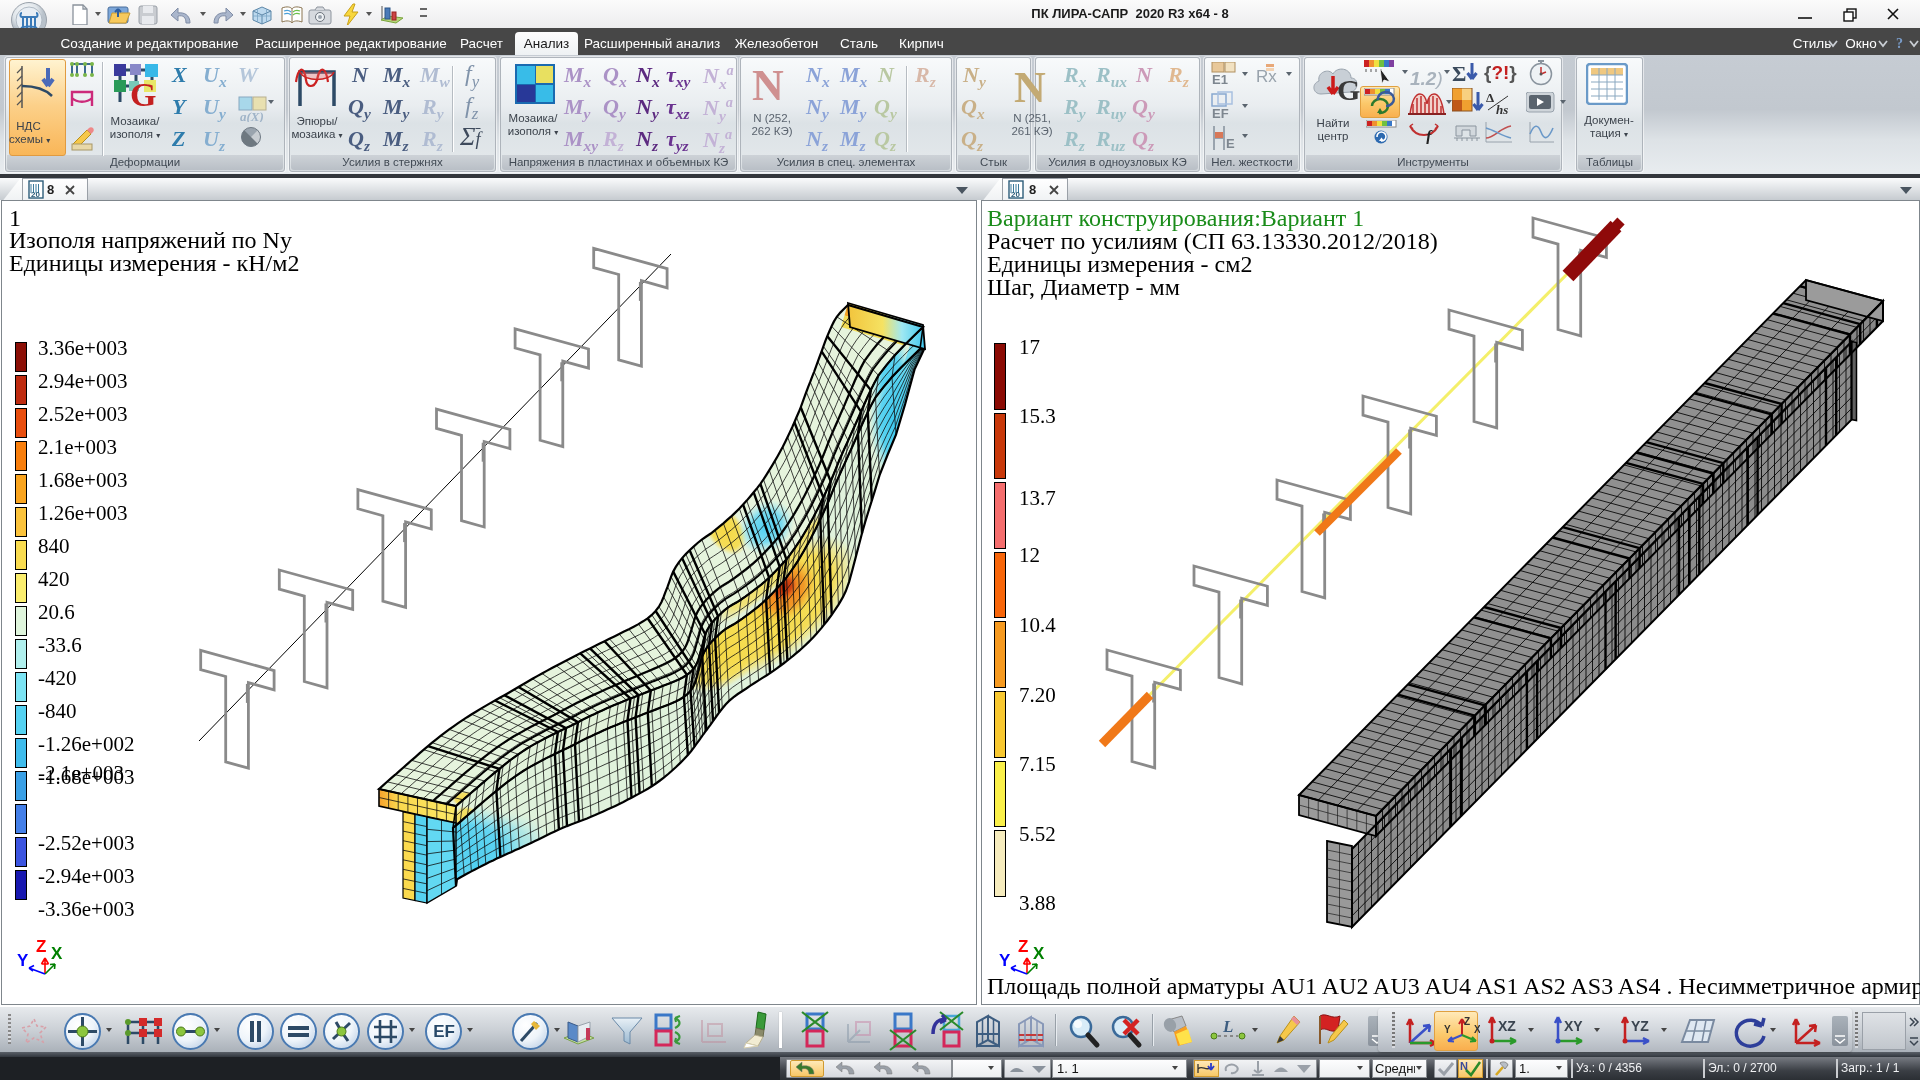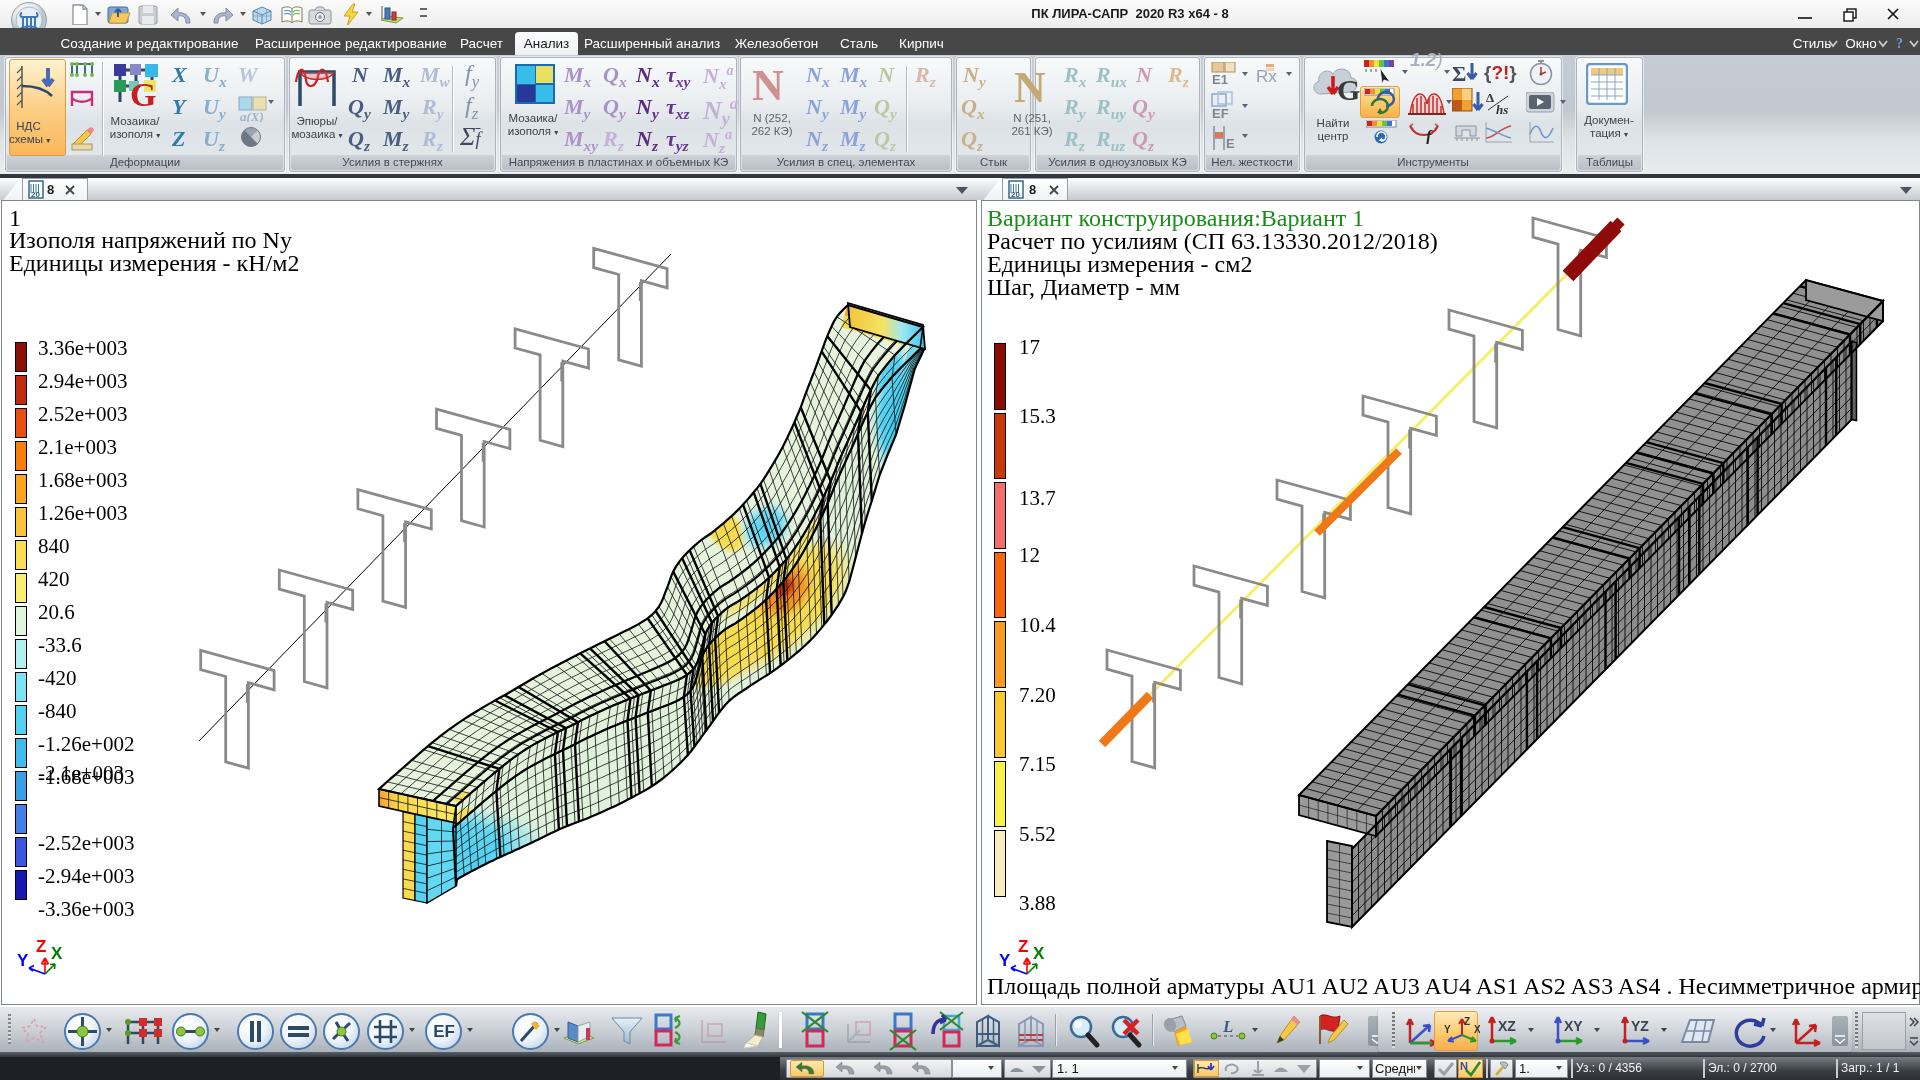--- a/index.html
+++ b/index.html
@@ -265,21 +265,21 @@
 <div class="lt" style="left:603px;top:62px;font-size:22px;color:#ab92c6">Q<sub>x</sub></div>
 <div class="lt" style="left:603px;top:94px;font-size:22px;color:#ab92c6">Q<sub>y</sub></div>
 <div class="lt" style="left:603px;top:126px;font-size:22px;color:#c3b2d6">R<sub>z</sub></div>
 <div class="lt" style="left:636px;top:62px;font-size:22px;color:#5c2a80">N<sub>x</sub></div>
 <div class="lt" style="left:636px;top:94px;font-size:22px;color:#5c2a80">N<sub>y</sub></div>
 <div class="lt" style="left:636px;top:126px;font-size:22px;color:#5c2a80">N<sub>z</sub></div>
 <div class="lt" style="left:666px;top:62px;font-size:22px;color:#6a3390">τ<sub>xy</sub></div>
 <div class="lt" style="left:666px;top:94px;font-size:22px;color:#6a3390">τ<sub>xz</sub></div>
 <div class="lt" style="left:666px;top:126px;font-size:22px;color:#6a3390">τ<sub>yz</sub></div>
 <div class="lt" style="left:703px;top:62px;font-size:22px;color:#c3b2d6">N<sub>x</sub><sup>a</sup></div>
-<div class="lt" style="left:703px;top:94px;font-size:26px;color:#c3b2d6">N<sub>y</sub><sup>a</sup></div>
+<div class="lt" style="left:703px;top:94px;font-size:22px;color:#c3b2d6">N<sub>y</sub><sup>a</sup></div>
 <div class="lt" style="left:703px;top:126px;font-size:22px;color:#c3b2d6">N<sub>z</sub><sup>a</sup></div>
 <div class="lt" style="left:752px;top:60px;font-size:44px;color:#cf9090;font-style:normal">N</div>
 <div class="blab" style="left:742px;top:112px;width:60px;color:#5a636e">N (252,<br>262 КЭ)</div>
 <div class="lt" style="left:806px;top:62px;font-size:22px;color:#8ba3d8">N<sub>x</sub></div>
 <div class="lt" style="left:840px;top:62px;font-size:22px;color:#8ba3d8">M<sub>x</sub></div>
 <div class="lt" style="left:806px;top:94px;font-size:22px;color:#8ba3d8">N<sub>y</sub></div>
 <div class="lt" style="left:840px;top:94px;font-size:22px;color:#8ba3d8">M<sub>y</sub></div>
 <div class="lt" style="left:806px;top:126px;font-size:22px;color:#8ba3d8">N<sub>z</sub></div>
 <div class="lt" style="left:840px;top:126px;font-size:22px;color:#8ba3d8">M<sub>z</sub></div>
 <div class="lt" style="left:878px;top:62px;font-size:22px;color:#b9c8a2">N</div>
@@ -357,21 +357,21 @@
 <rect x="0" y="0" width="30" height="7" fill="#fff" stroke="#888"></rect>
     <rect x="1" y="1" width="5" height="5" fill="#cc2222"></rect>
     <rect x="6" y="1" width="5" height="5" fill="#f09030"></rect>
     <rect x="11" y="1" width="5" height="5" fill="#f0e040"></rect>
     <rect x="16" y="1" width="5" height="5" fill="#70c040"></rect>
     <rect x="21" y="1" width="5" height="5" fill="#3878c8"></rect>
 <circle cx="15" cy="17" r="6.5" fill="#2d6ab0"></circle>
     <path d="M11 17A4.5 4.5 0 1 1 15 21" fill="none" stroke="#fff" stroke-width="1.6"></path>
     <path d="M13 21L18 21L15.5 17.5Z" fill="#fff"></path>
 </svg>
-<div class="abs" style="left:1410px;top:49px;font-size:19px;color:#a8b2bc;font-style:italic;font-weight:700">1.2<span style="font-weight:400">)</span></div>
+<div class="abs" style="left:1410px;top:68px;font-size:19px;color:#a8b2bc;font-style:italic;font-weight:700">1.2<span style="font-weight:400">)</span></div>
 <div class="dd" style="left:1444px;top:70px"></div>
 <svg class="abs" style="left:1408px;top:90px" width="38" height="26">
 <path d="M2 24C4 10 8 4 12 4C16 4 18 8 19 14C20 8 22 4 26 4C30 4 34 10 36 24Z" fill="#f2d2cc" stroke="#c03030" stroke-width="1.5"></path>
 <path d="M5 24V14M9 24V8M13 24V6M17 24V12M21 24V8M25 24V6M29 24V8M33 24V16" stroke="#c03030" stroke-width="1.5"></path>
 <path d="M0 24H38" stroke="#882222" stroke-width="2"></path>
 </svg>
 <div class="dd" style="left:1446px;top:100px"></div>
 <svg class="abs" style="left:1408px;top:120px" width="34" height="24">
 <path d="M2 6C8 18 24 18 30 6" fill="none" stroke="#c03030" stroke-width="2"></path>
 <path d="M2 6L5 4M2 6L5 9M30 6L27 4M30 6L27 9" stroke="#c03030" stroke-width="1.5"></path>

